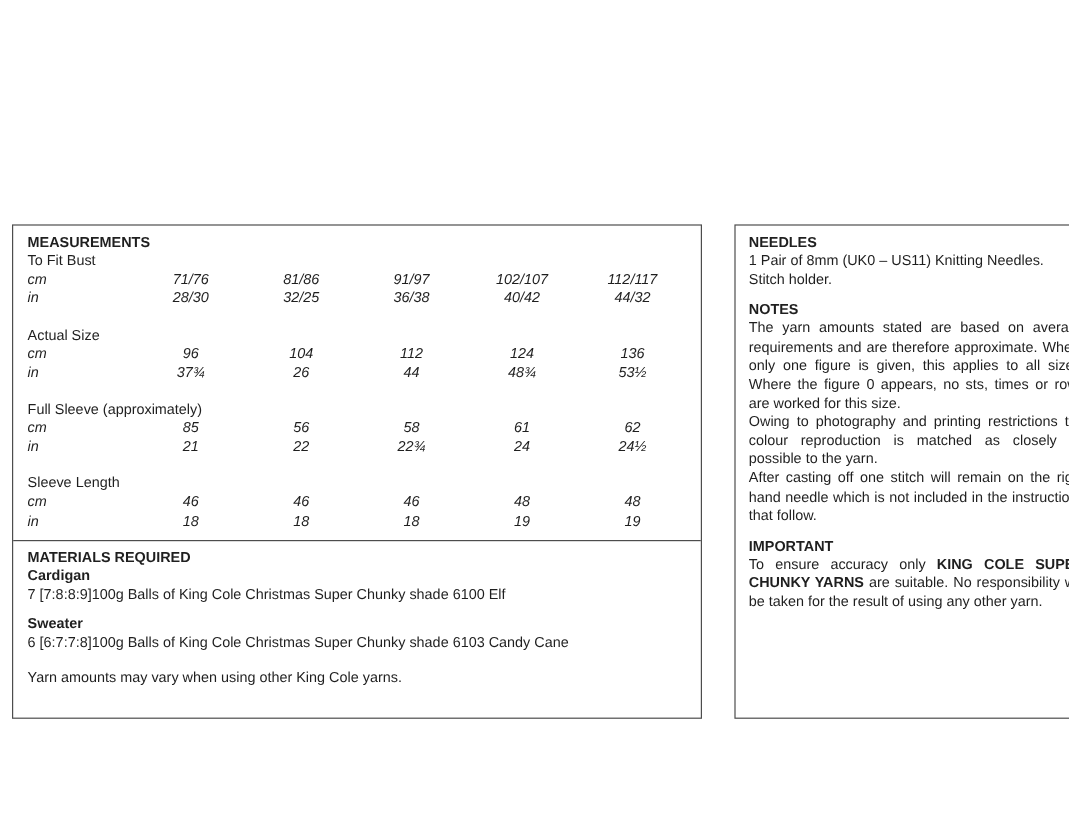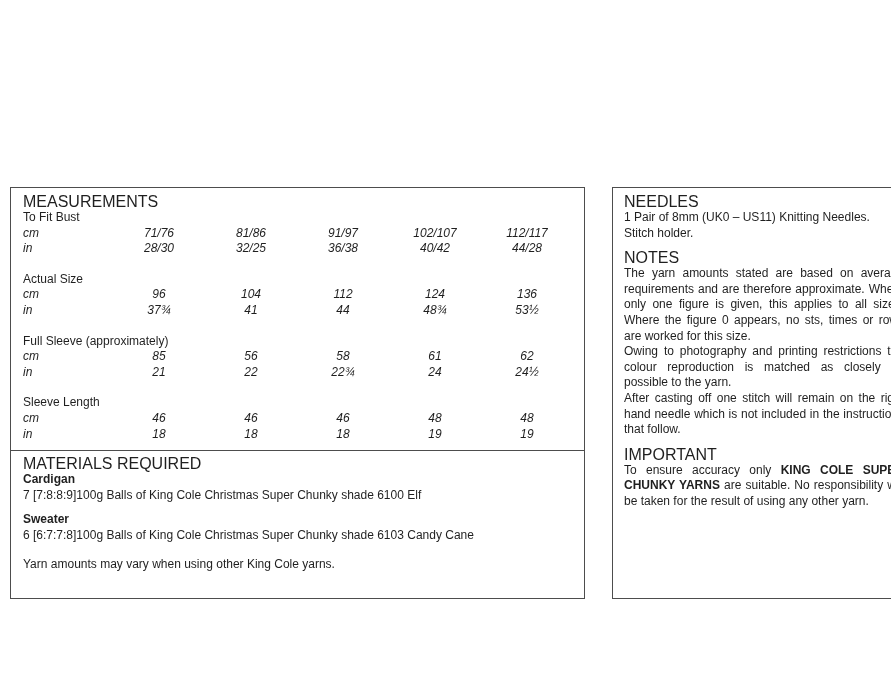--- a/index.html
+++ b/index.html
@@ -29,22 +29,22 @@
 
   
   .measurements {
     box-sizing: border-box;
     height: 262px;
     padding: 6px 12px 0 12px;
     font-size: 12px;
     line-height: 15.6px;
   }
   .section-title {
-    font-size: 16px;
-    font-weight: normal;
+    font-size: 12px;
+    font-weight: bold;
     line-height: 16px;
   }
   .mgroup { margin-top: 15px; }
   .mgroup.first { margin-top: 0; }
   .mgroup-label { }
   .mrow { display: flex; font-style: italic; }
   .mlabel { width: 90px; flex: 0 0 90px; }
   .mcell  { width: 92px; flex: 0 0 92px; text-align: center; }
 
   .materials {
@@ -85,38 +85,38 @@
           <span class="mcell">91/97</span>
           <span class="mcell">102/107</span>
           <span class="mcell">112/117</span>
         </div>
         <div class="mrow">
           <span class="mlabel">in</span>
           <span class="mcell">28/30</span>
           <span class="mcell">32/25</span>
           <span class="mcell">36/38</span>
           <span class="mcell">40/42</span>
-          <span class="mcell">44/28</span>
+          <span class="mcell">44/32</span>
         </div>
       </div>
 
       <div class="mgroup">
         <div class="mgroup-label">Actual Size</div>
         <div class="mrow">
           <span class="mlabel">cm</span>
           <span class="mcell">96</span>
           <span class="mcell">104</span>
           <span class="mcell">112</span>
           <span class="mcell">124</span>
           <span class="mcell">136</span>
         </div>
         <div class="mrow">
           <span class="mlabel">in</span>
           <span class="mcell">37¾</span>
-          <span class="mcell">41</span>
+          <span class="mcell">26</span>
           <span class="mcell">44</span>
           <span class="mcell">48¾</span>
           <span class="mcell">53½</span>
         </div>
       </div>
 
       <div class="mgroup">
         <div class="mgroup-label">Full Sleeve (approximately)</div>
         <div class="mrow">
           <span class="mlabel">cm</span>

